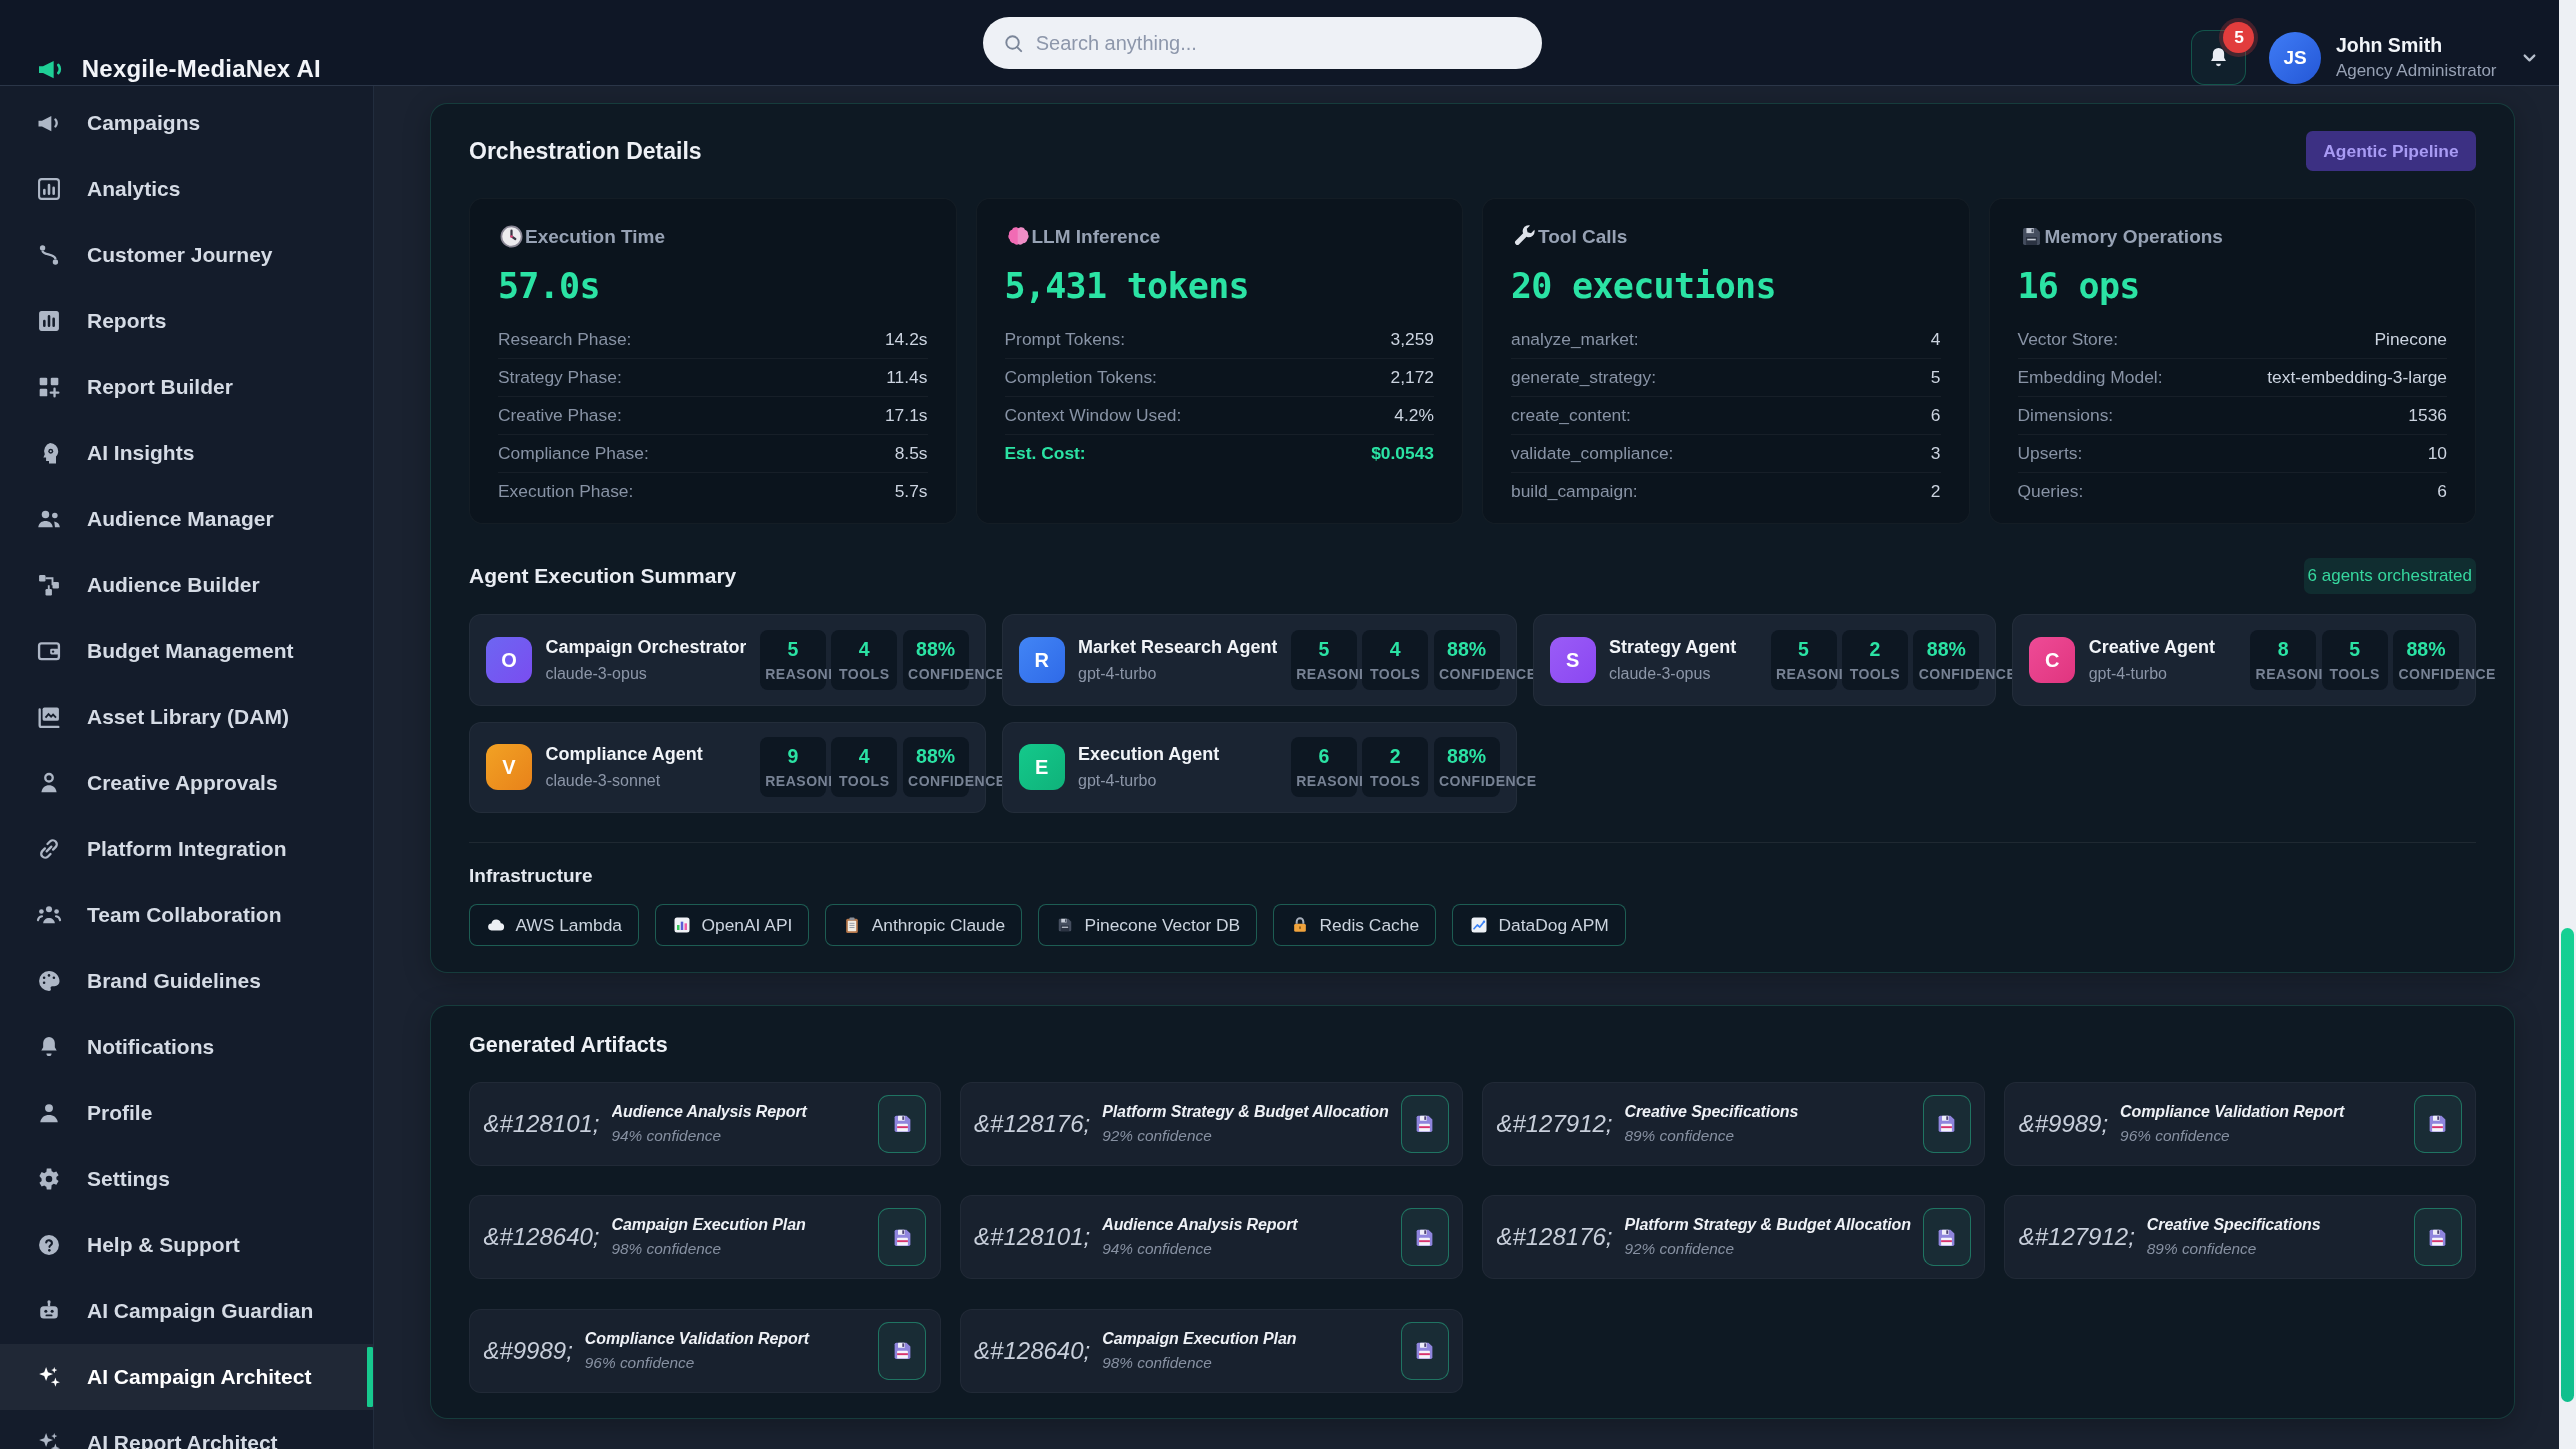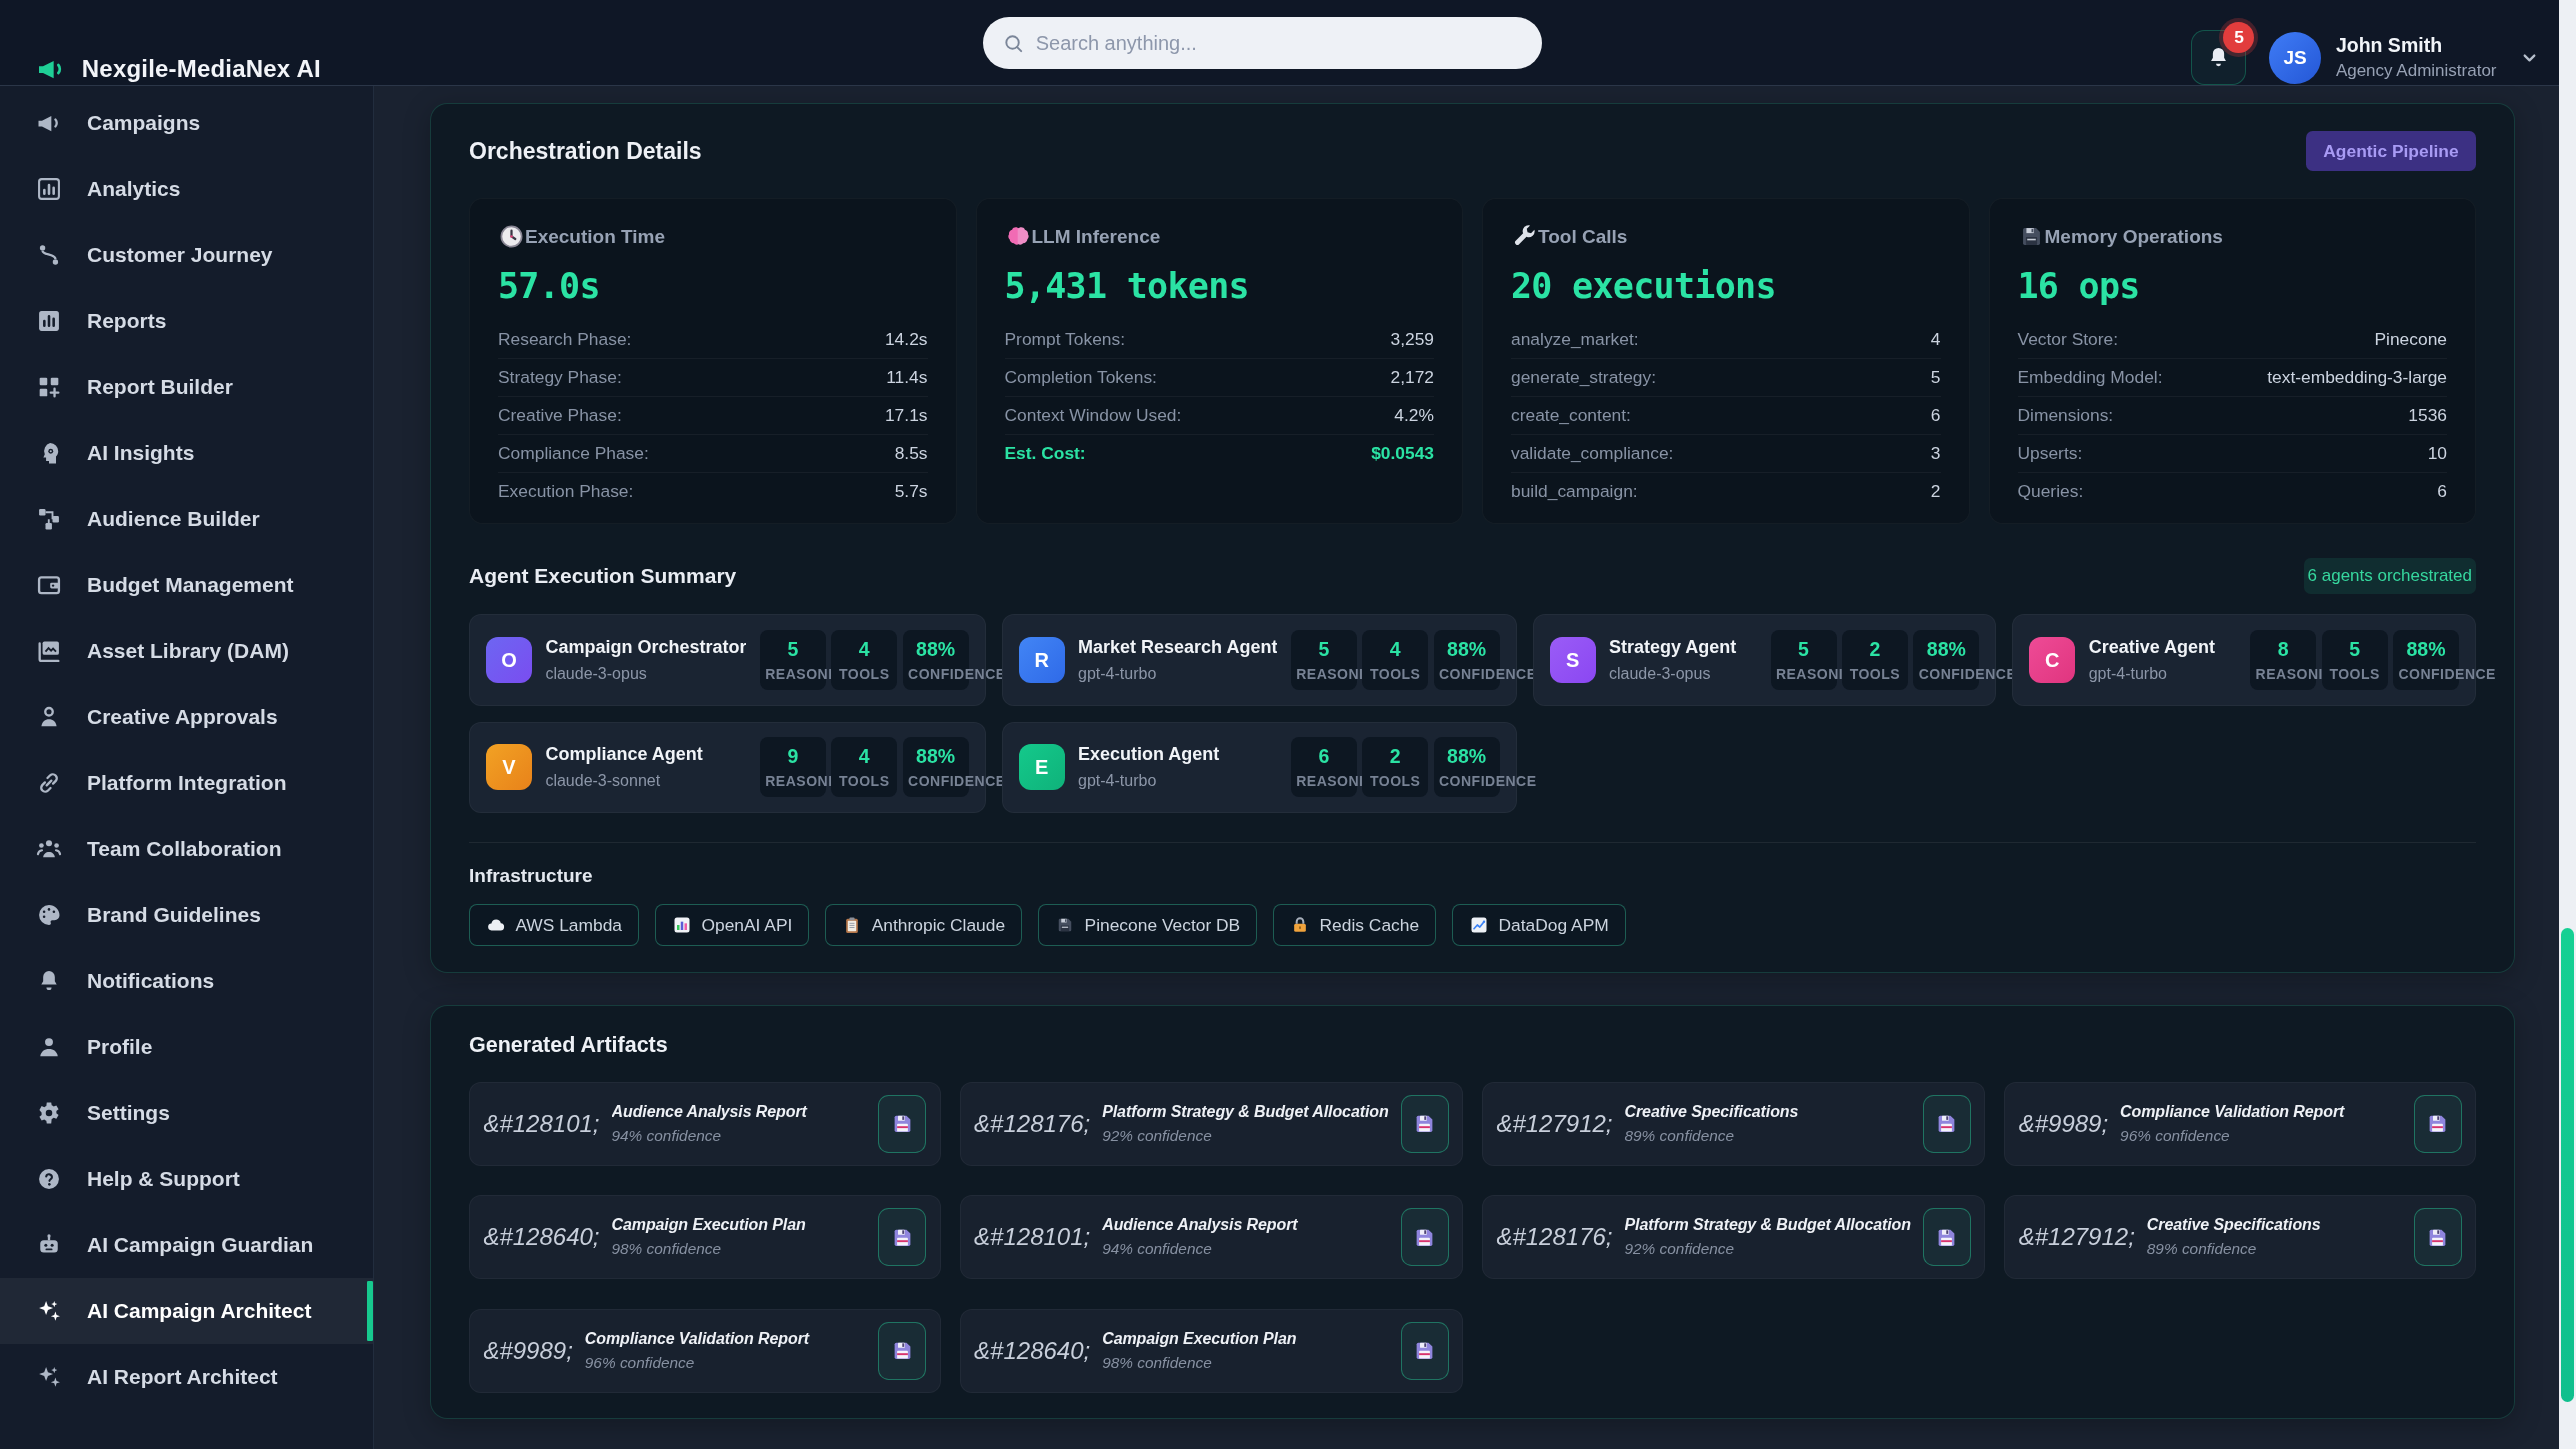--- a/index.html
+++ b/index.html
@@ -205,20 +205,29 @@
       <div class="side-item">
         <svg viewBox="0 0 24 24" class="ic">
           <path d="M13 3.5a7 7 0 0 1 6.9 7c0 1.8-.8 3.3-1.9 4.5V21h-6v-2.2H9.5v-3H7.2l1.2-2.8A7 7 0 0 1 13 3.5z" fill="currentColor"></path>
           <circle cx="13.5" cy="10.5" r="2.1" fill="#151d2b"></circle>
           <circle cx="13.5" cy="10.5" r="0.9" fill="currentColor"></circle>
         </svg>
         <span class="side-label">AI Insights</span>
       </div>
       <div class="side-item">
         <svg viewBox="0 0 24 24" class="ic">
+          <circle cx="9" cy="8.2" r="3.2" fill="currentColor"></circle>
+          <path d="M2.8 19c.4-3.4 3-5.2 6.2-5.2s5.8 1.8 6.2 5.2H2.8z" fill="currentColor"></path>
+          <circle cx="17" cy="9" r="2.4" fill="currentColor"></circle>
+          <path d="M16.5 14.2c2.7.4 4.5 2.1 4.8 4.8h-4.2" fill="currentColor"></path>
+        </svg>
+        <span class="side-label">Audience Manager</span>
+      </div>
+      <div class="side-item">
+        <svg viewBox="0 0 24 24" class="ic">
           <rect x="3.5" y="3.5" width="5.5" height="5.5" rx="1" fill="currentColor"></rect>
           <rect x="15" y="9.5" width="5.5" height="5.5" rx="1" fill="currentColor"></rect>
           <rect x="9" y="15.5" width="5.5" height="5.5" rx="1" fill="currentColor"></rect>
           <path d="M9 6.2h6v6.1M11.8 15.5v-3.2" fill="none" stroke="currentColor" stroke-width="1.6"></path>
         </svg>
         <span class="side-label">Audience Builder</span>
       </div>
       <div class="side-item">
         <svg viewBox="0 0 24 24" class="ic">
           <rect x="3.5" y="5.5" width="17" height="13.5" rx="2" fill="none" stroke="currentColor" stroke-width="2"></rect>

